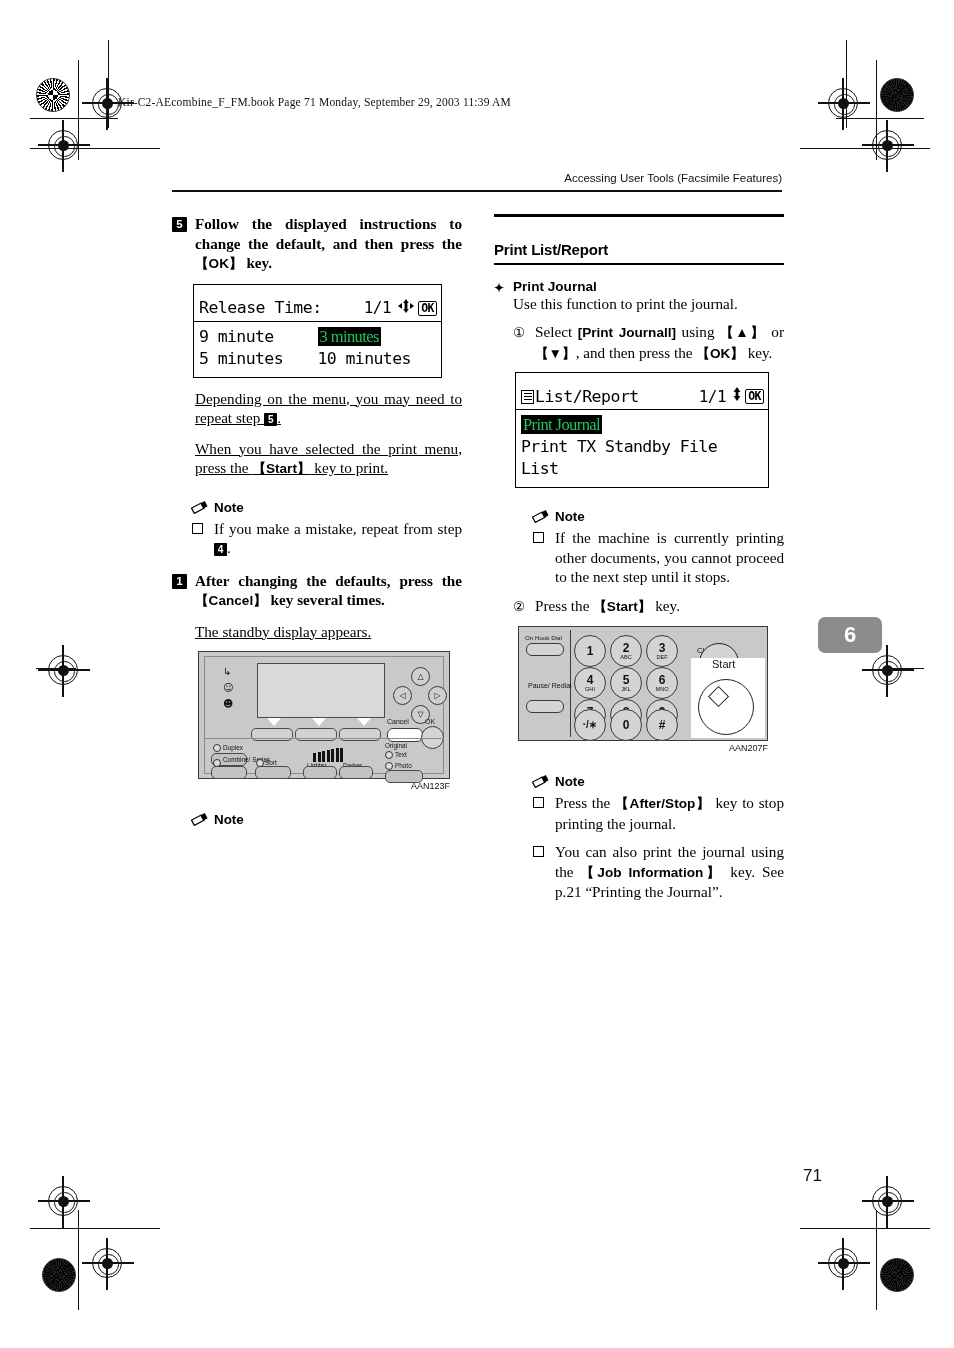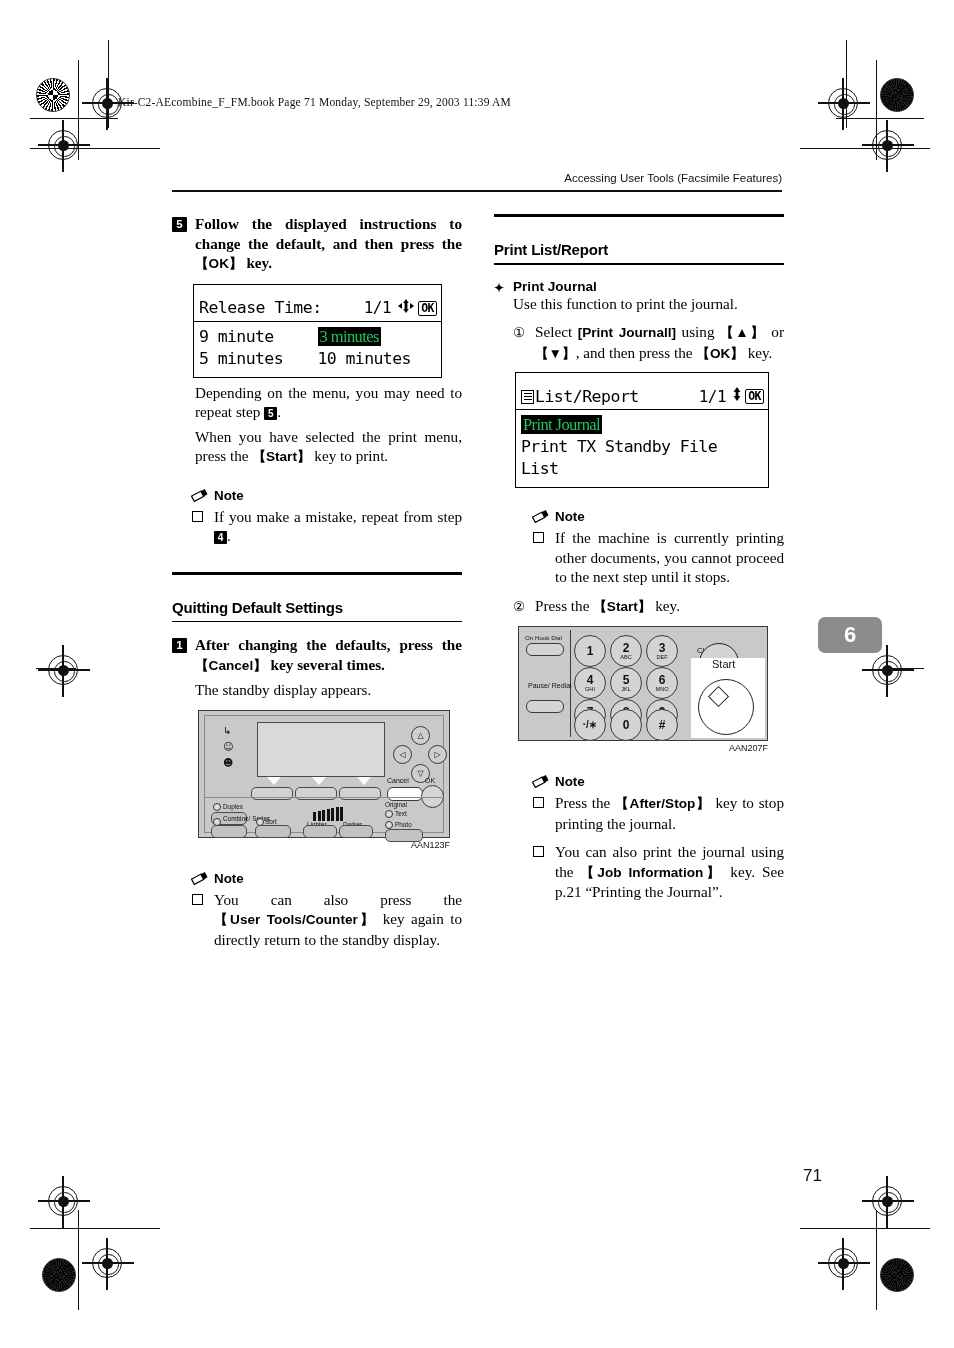--- a/index.html
+++ b/index.html
@@ -38,21 +38,21 @@
   .stepnum{display:inline-block;width:15px;height:15px;background:#000;color:#fff;
     font-family:"Liberation Sans",sans-serif;font-weight:bold;font-size:11.5px;line-height:15px;
     text-align:center;vertical-align:1px;border-radius:1px;}
   .stepnum.inline{width:13px;height:13px;line-height:13px;font-size:10px;vertical-align:0px;}
 
   .step{position:relative;padding-left:23px;font-family:"Liberation Serif",serif;
     font-weight:bold;font-size:15.2px;line-height:19.5px;text-align:justify;}
   .step .stepnum{position:absolute;left:0;top:3px;}
   .key{font-family:"Liberation Sans",sans-serif;font-weight:bold;font-size:13.6px;white-space:nowrap;}
 
-  .para{font-size:15.2px;line-height:19.5px;text-align:justify;margin-top:5px;padding-left:23px;}
+  .para{font-size:15.2px;line-height:19.5px;text-align:justify;margin-top:11px;padding-left:23px;text-decoration:underline;}
 
   
   .h2wrap{margin-top:26px;}
   .h2rule-top{height:3.2px;background:#000;}
   .h2{font-family:"Liberation Sans",sans-serif;font-weight:bold;font-size:15px;
       padding:24px 0 5px 0;letter-spacing:-.2px;}
   .h2rule-bot{height:1.6px;background:#000;}
 
   .h3{font-family:"Liberation Sans",sans-serif;font-weight:bold;font-size:13.6px;
       position:relative;padding-left:19px;margin-top:14px;}
@@ -262,25 +262,20 @@
         </svg>
       </span>
       <span>Note</span>
     </div>
     <div class="noteitem">
       <span class="sqb"></span>
       <span>If you make a mistake, repeat from step </span><span class="stepnum inline">4</span><span>.</span>
     </div>
   </div>
 
-  <div class="h2wrap">
-    <div class="h2rule-top"></div>
-    <div class="h2">Quitting Default Settings</div>
-    <div class="h2rule-bot"></div>
-  </div>
 
   <div class="step" style="margin-top:13px;">
     <span class="stepnum">1</span><span>After changing the defaults, press the </span><span class="key">【Cancel】</span><span> key several times.</span>
   </div>
 
   <div class="para">The standby display appears.</div>
 
   <div class="artbox" style="width:252px;">
     <div class="cpanel">
       <div class="inner"></div>
@@ -347,24 +342,20 @@
     <div class="notehdr">
       <span class="pencil">
         <svg width="18" height="14" viewBox="0 0 18 14">
           <g transform="rotate(-28 9 7)">
             <rect x="1" y="4" width="11" height="6" fill="#fff" stroke="#000" stroke-width="1.2"></rect>
             <rect x="11" y="4" width="5" height="6" fill="#000"></rect>
           </g>
         </svg>
       </span>
       <span>Note</span>
-    </div>
-    <div class="noteitem">
-      <span class="sqb"></span>
-      <span>You can also press the </span><span class="key">【User Tools/Counter】</span><span> key again to directly return to the standby display.</span>
     </div>
   </div>
 </div>
 
 <div class="col col-r">
 
   <div class="h2wrap" style="margin-top:0;">
     <div class="h2rule-top"></div>
     <div class="h2">Print List/Report</div>
     <div class="h2rule-bot"></div>

